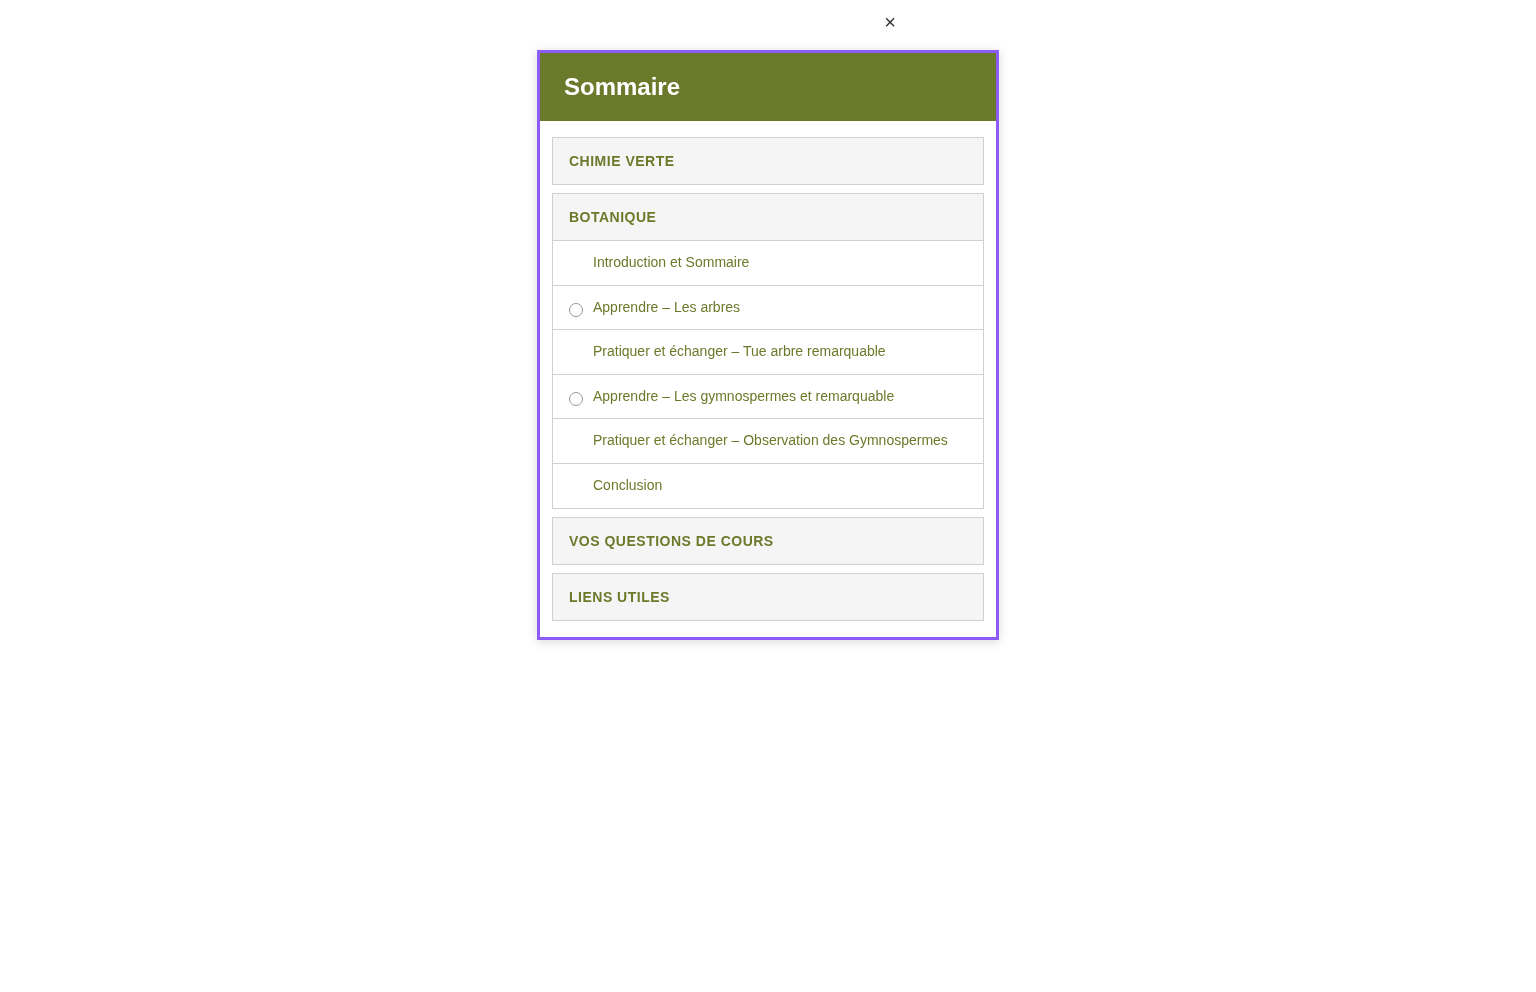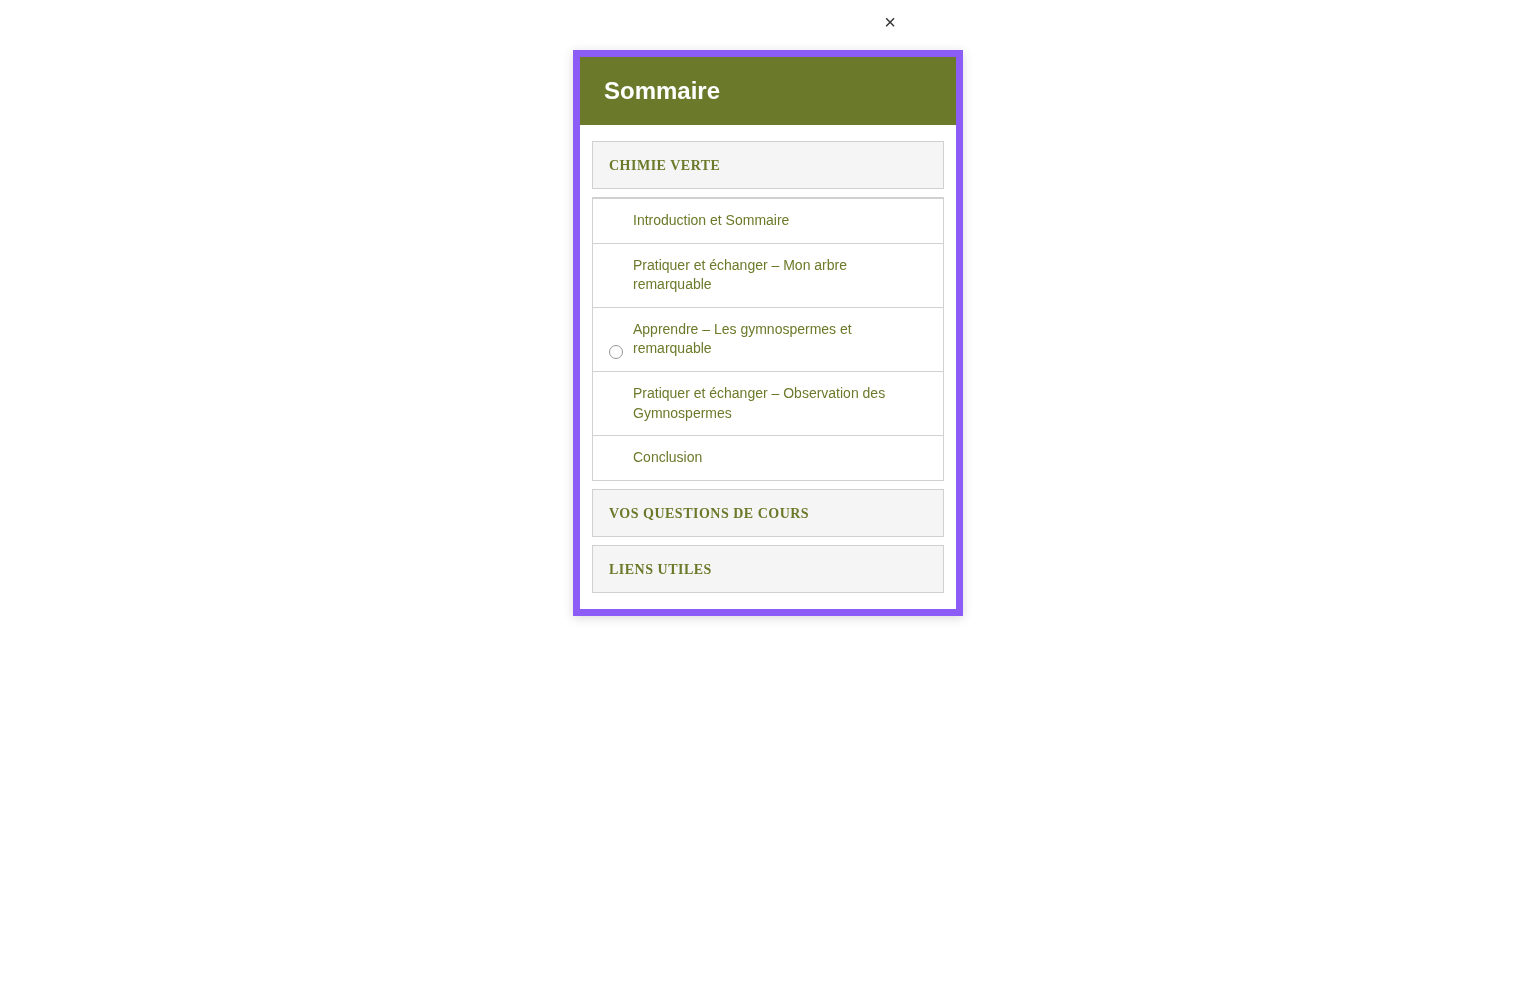--- a/index.html
+++ b/index.html
@@ -26,23 +26,23 @@
       background: none;
       border: none;
       line-height: 1;
     }
 
     .modal {
       position: absolute;
       left: 50%;
       transform: translateX(-50%);
       top: 50px;
-      width: 390px;
+      width: 462px;
       background: #fff;
-      border: 7px solid #8b5cf6;
+      border: 3px solid #8b5cf6;
       box-shadow: 0 2px 10px rgba(0,0,0,0.15);
     }
 
     .modal-header {
       background: #6b7a2a;
       padding: 20px 24px;
     }
 
     .modal-header h1 {
       color: #fff;
@@ -63,21 +63,20 @@
       padding: 14px 16px;
       cursor: pointer;
     }
 
     .section-item .section-label {
       color: #6b7a2a;
       font-size: 14px;
       font-weight: bold;
       letter-spacing: 0.5px;
       text-transform: uppercase;
-      font-family: Liberation Serif, serif;
     }
 
     .section-expanded {
       border: 1px solid #d0d0d0;
       background: #f5f5f5;
     }
 
     .section-expanded .section-header {
       padding: 14px 16px;
       cursor: pointer;
@@ -140,31 +139,38 @@
   </div>
 
   <div class="modal-body">
 
     <div class="section-item">
       <span class="section-label">CHIMIE VERTE</span>
     </div>
 
 
     <div class="section-expanded">
+      <div class="section-header">
+        <span class="section-label">BOTANIQUE</span>
+      </div>
       <div class="subsection-list">
 
         <div class="subsection-item">
           <div class="radio-placeholder"></div>
           <span class="sub-text">Introduction et Sommaire</span>
         </div>
 
+        <div class="subsection-item">
+          <div class="radio-circle"></div>
+          <span class="sub-text">Apprendre – Les arbres</span>
+        </div>
 
         <div class="subsection-item">
           <div class="radio-placeholder"></div>
-          <span class="sub-text">Pratiquer et échanger – Mon arbre remarquable</span>
+          <span class="sub-text">Pratiquer et échanger – Tue arbre remarquable</span>
         </div>
 
         <div class="subsection-item">
           <div class="radio-circle"></div>
           <span class="sub-text">Apprendre – Les gymnospermes et remarquable</span>
         </div>
 
 
         <div class="subsection-item">
           <div class="radio-placeholder"></div>

